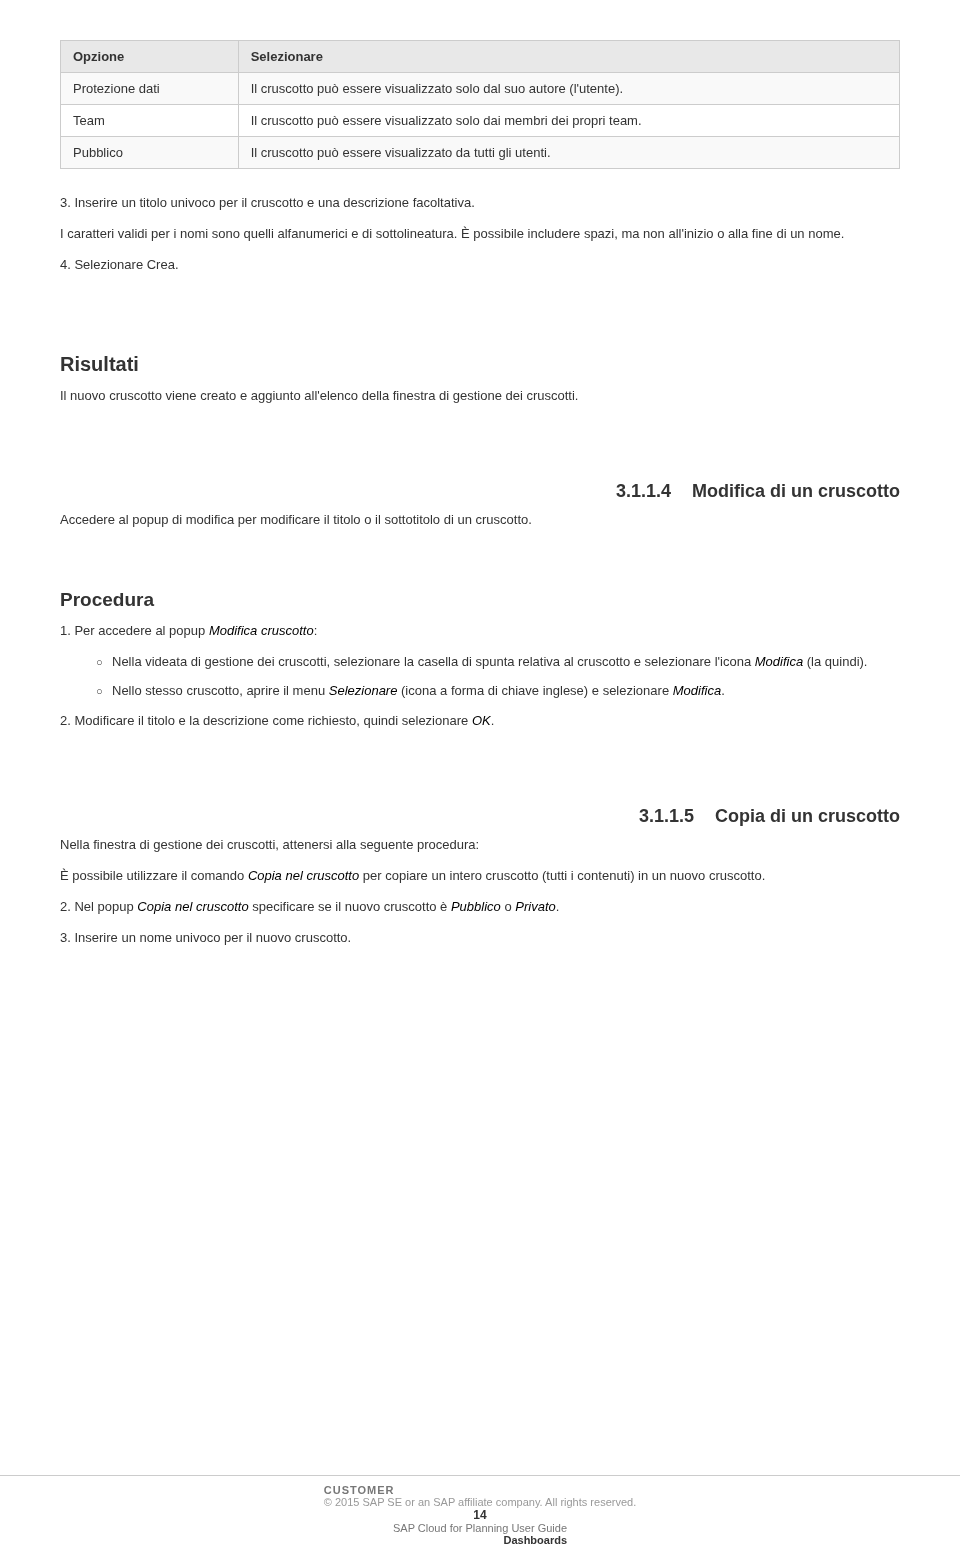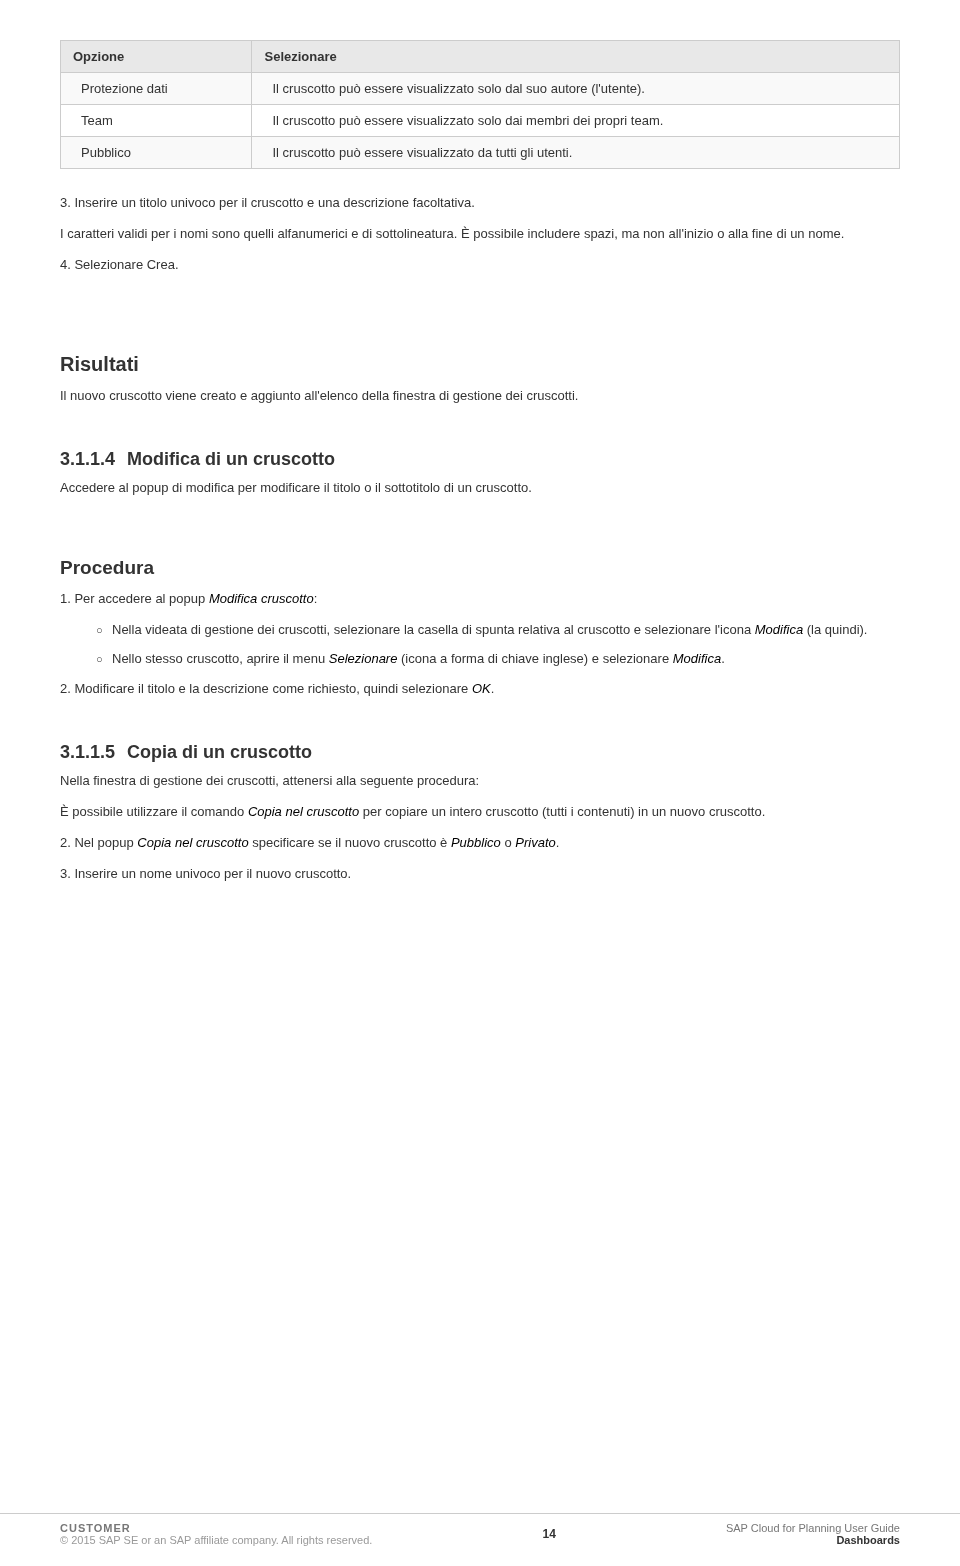--- a/index.html
+++ b/index.html
@@ -24,21 +24,21 @@
     }
     .options-table th {
       background: #e8e8e8;
       text-align: left;
       padding: 8px 12px;
       font-weight: bold;
       font-size: 13px;
       border: 1px solid #ccc;
     }
     .options-table td {
-      padding: 8px 20px;
+      padding: 8px 12px;
       border: 1px solid #ccc;
       vertical-align: top;
       font-size: 13px;
     }
     .options-table tr:nth-child(odd) td {
       background: #f9f9f9;
     }
     .options-table tr:nth-child(even) td {
       background: #fff;
     }
@@ -48,24 +48,26 @@
       font-size: 13px;
       color: #333;
       margin-bottom: 10px;
       line-height: 1.6;
     }
 
     .sub-section-heading {
       font-size: 18px;
       font-weight: bold;
       color: #333;
+      margin-top: 32px;
       margin-bottom: 8px;
       display: flex;
       align-items: baseline;
-      gap: 12px;
+      gap: 21px;
+      justify-content: flex-end;
     }
     .sub-section-number {
       font-size: 18px;
       font-weight: bold;
       color: #333;
     }
 
     .procedura-heading {
       font-size: 19px;
       font-weight: bold;
@@ -116,20 +118,21 @@
       position: absolute;
       bottom: 20px;
       left: 0;
       right: 0;
       padding: 0 60px;
       display: flex;
       justify-content: space-between;
       align-items: center;
       border-top: 1px solid #ccc;
       padding-top: 8px;
+      flex-direction: column;
     }
     .footer-left {
       font-size: 11px;
       color: #777;
     }
     .footer-left .customer-label {
       font-weight: bold;
       letter-spacing: 1px;
       color: #777;
       font-size: 11px;

